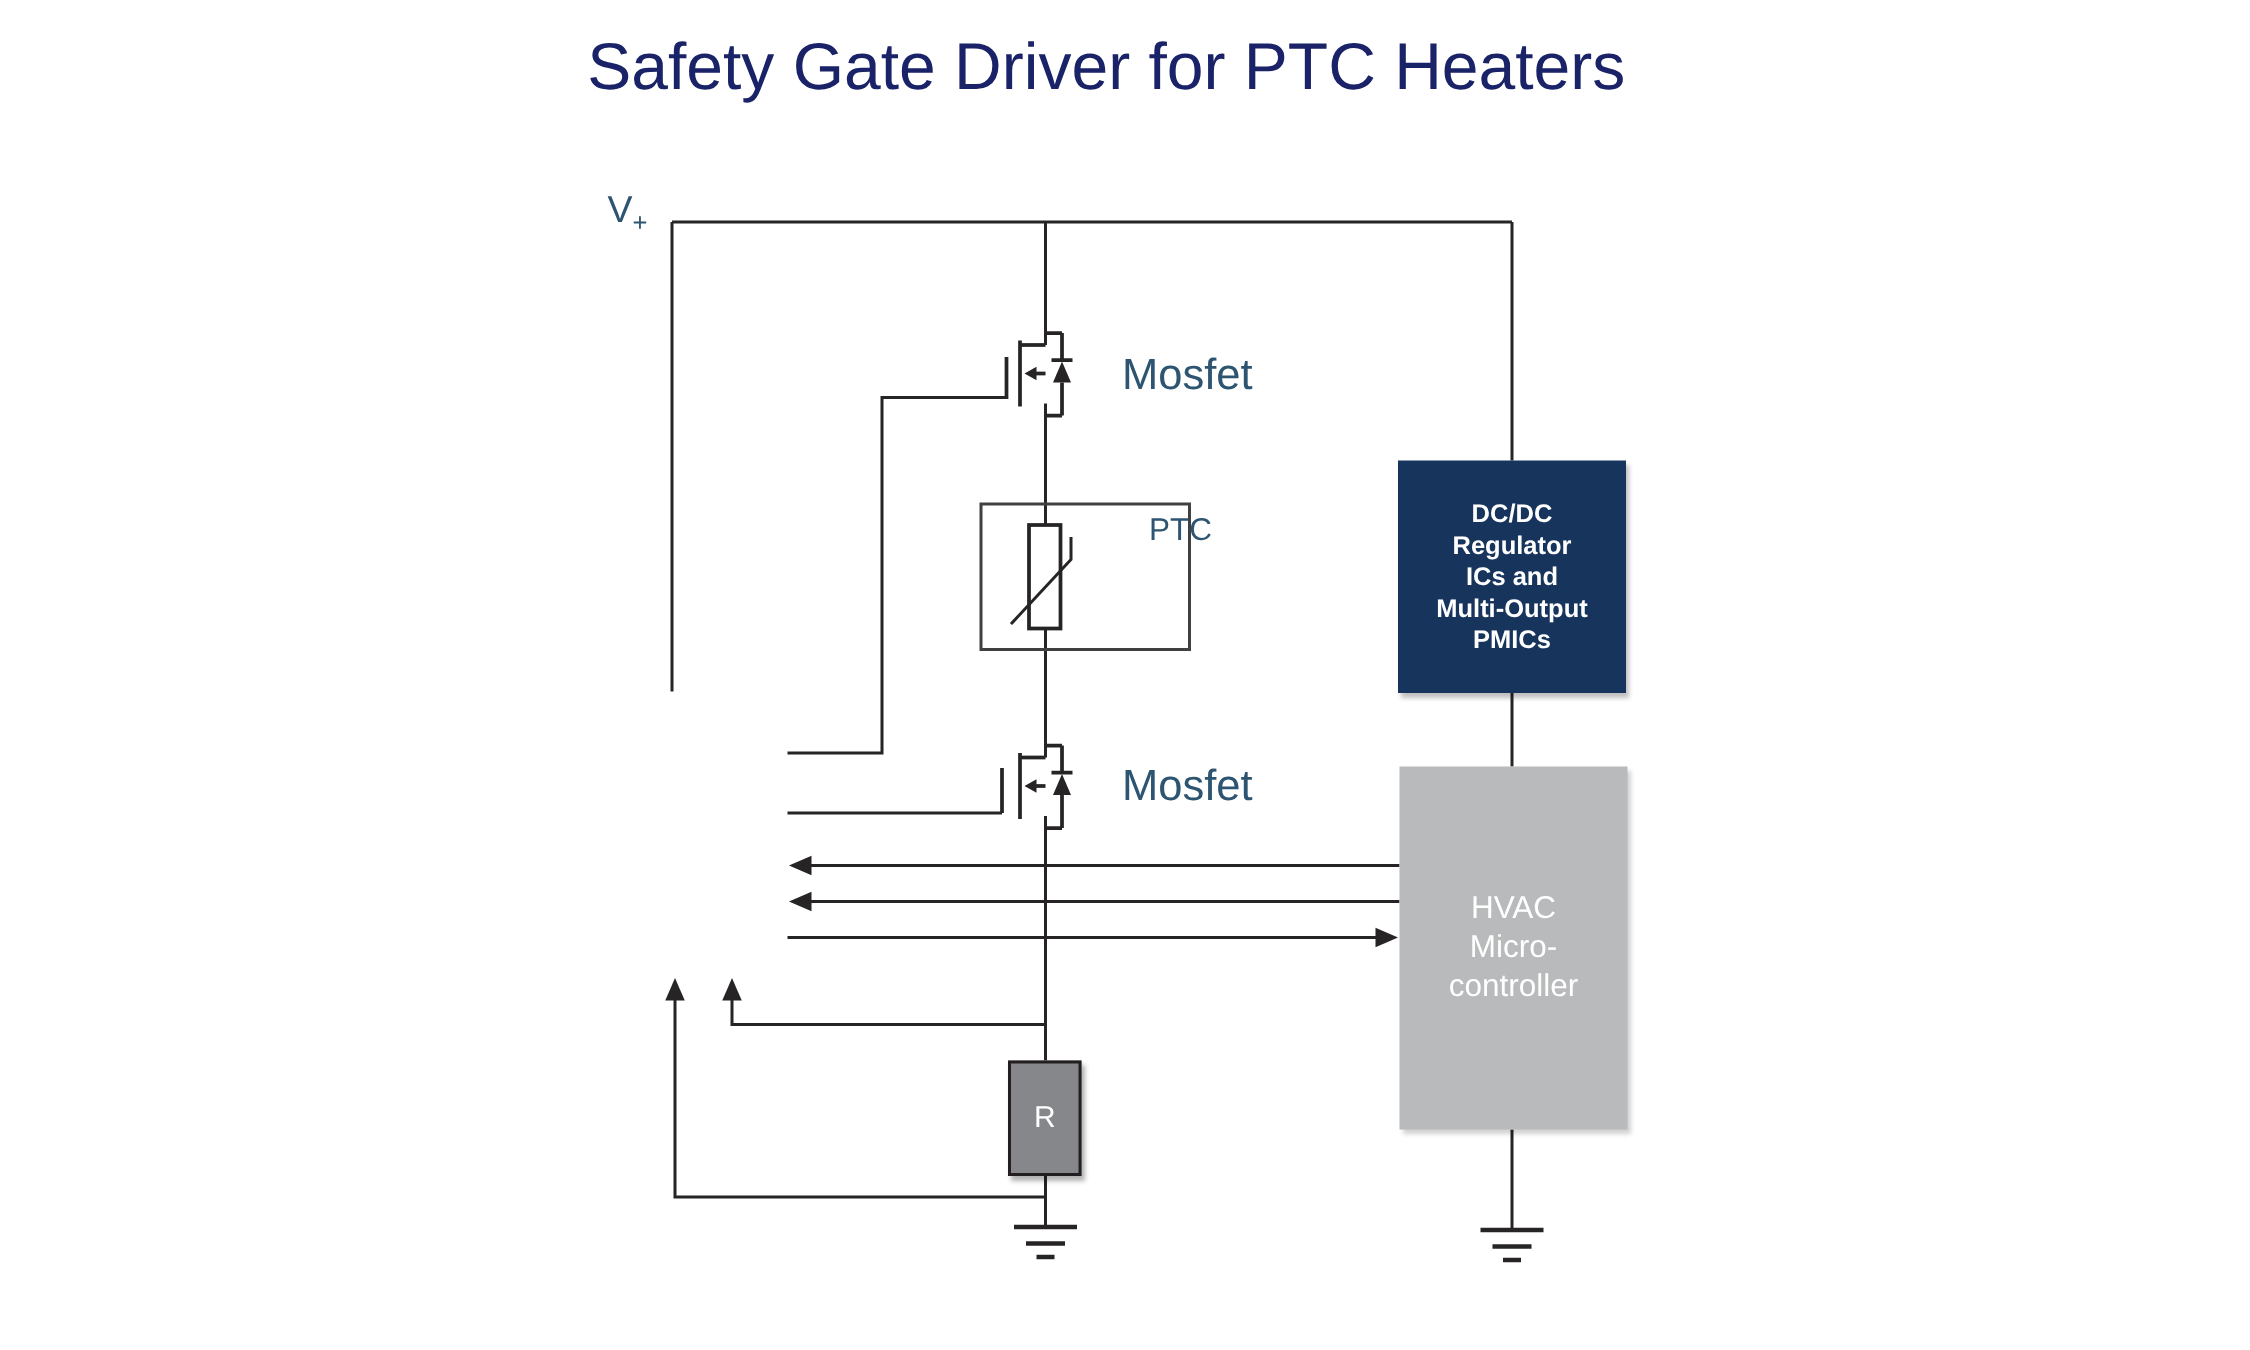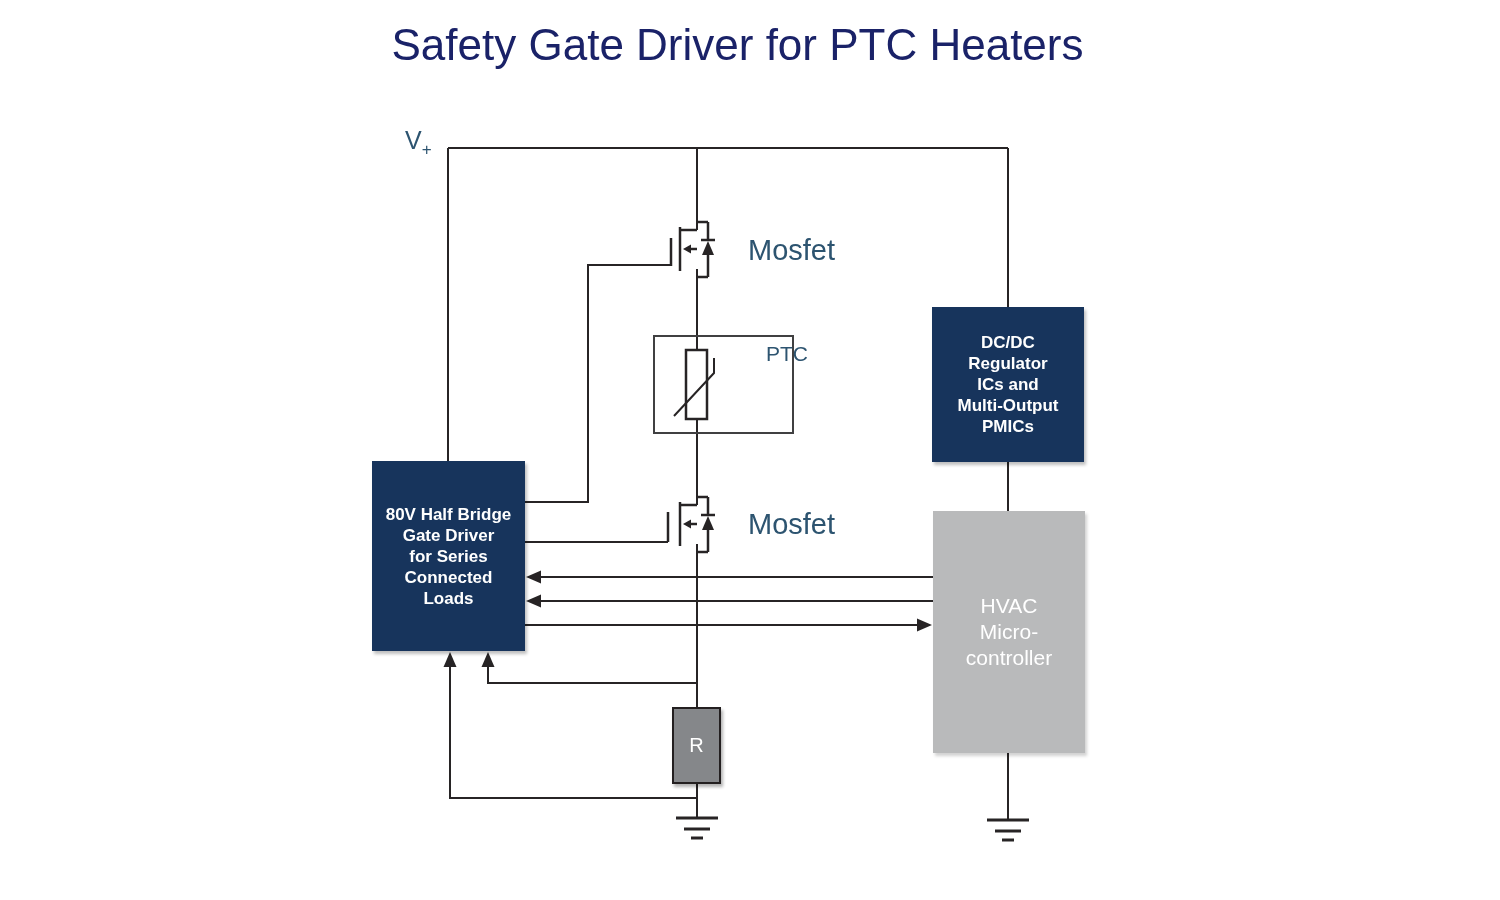--- a/index.html
+++ b/index.html
@@ -158,27 +158,20 @@
   </svg>
 
   <div class="ptc-box"></div>
   <div class="ptc-label">PTC</div>
 
   <div class="vplus"><span>V</span><span class="vsub">+</span></div>
 
   <div class="mosfet-label top">Mosfet</div>
   <div class="mosfet-label bottom">Mosfet</div>
 
-  <div class="blk navy gate-driver">
-    <span>80V Half Bridge
-Gate Driver
-for Series
-Connected
-Loads</span>
-  </div>
 
   <div class="blk navy dcdc">
     <span>DC/DC
 Regulator
 ICs and
 Multi-Output
 PMICs</span>
   </div>
 
   <div class="blk hvac">

